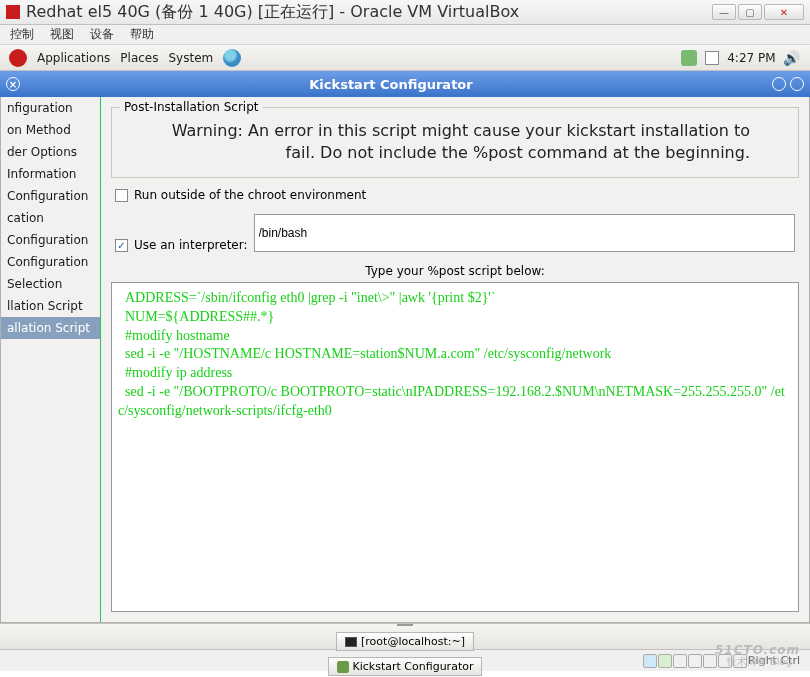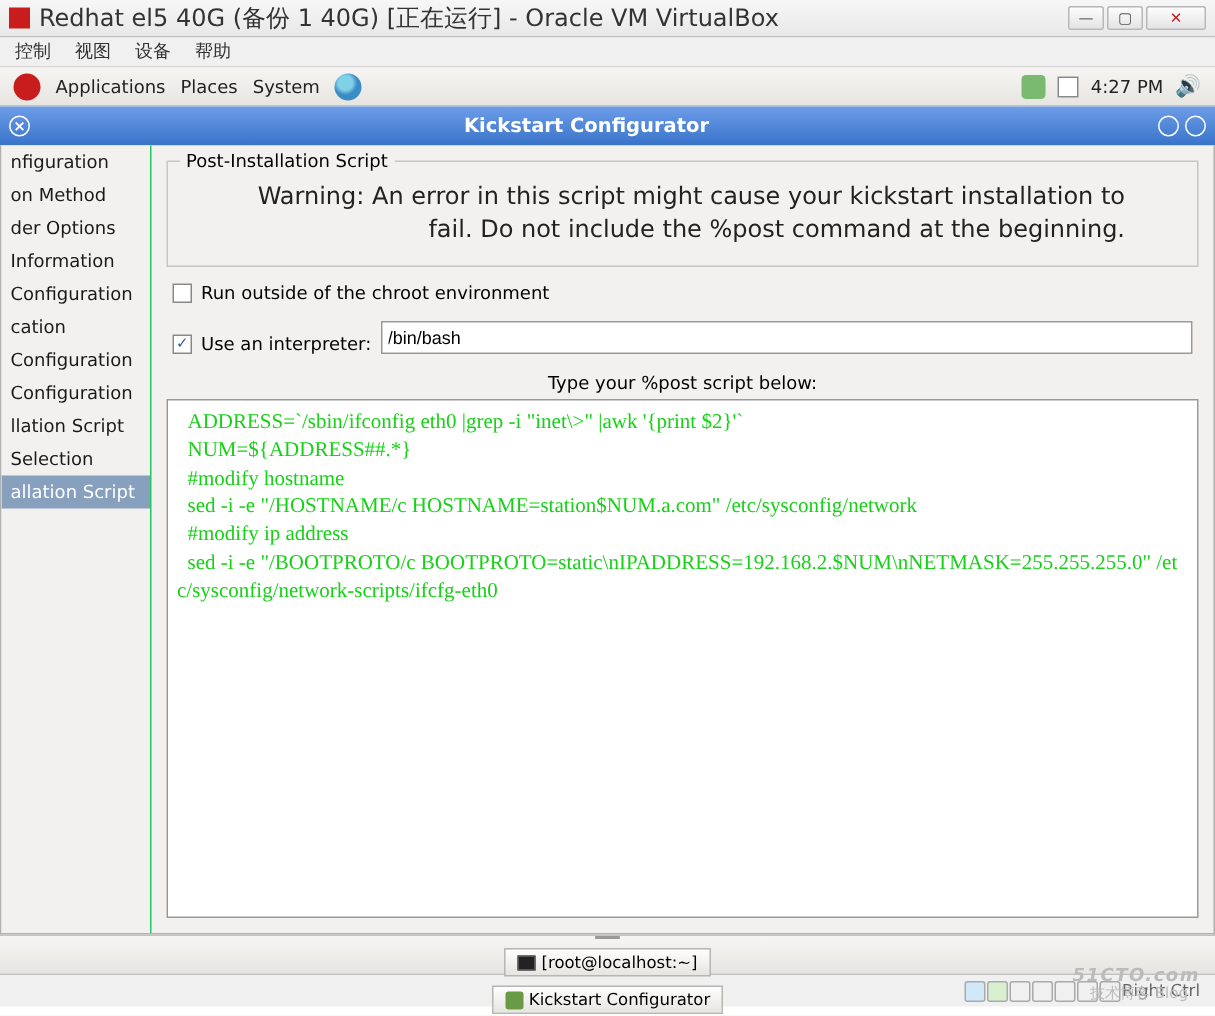--- a/index.html
+++ b/index.html
@@ -24,21 +24,21 @@
     .app-body { display: flex; height: 526px; border: 1px solid #b0b0b0; border-top: none; background: #f2f1ef; }
     .sidebar { width: 100px; border-right: 1px solid #22c55e; background: #f2f1ef; overflow: hidden; }
     .sidebar-item { padding: 4px 6px; font-size: 12px; color: #1a1a1a; white-space: nowrap; cursor: pointer; }
     .sidebar-item.selected { background: #87a0bd; color: #fff; }
     .content { flex: 1; padding: 0; display: flex; flex-direction: column; }
     .groupbox { border: 1px solid #c8c6c2; margin: 10px 10px 4px 10px; padding: 8px; position: relative; }
     .groupbox-title { position: absolute; top: -8px; left: 8px; background: #f2f1ef; padding: 0 4px; font-size: 12px; }
     .warning { text-align: right; font-size: 16px; color: #222; padding: 4px 40px; line-height: 1.4; }
     .checkbox-row { display: flex; align-items: flex-end; gap: 6px; margin: 6px 14px; }
     .checkbox { width: 13px; height: 13px; border: 1px solid #888; background: #fff; display: flex; align-items: center; justify-content: center; font-size: 10px; color: #2a5aa8; cursor: pointer; }
-    .text-input { border: 1px solid #999; padding: 2px 4px; background: #fff; font-size: 12px; flex: 1; height: 22px; }
+    .text-input { border: 1px solid #999; padding: 2px 4px; background: #fff; font-size: 12px; flex: 1; height: 38px; }
     .script-label { text-align: center; font-size: 12px; margin: 6px 0 4px; }
     .script-area { flex: 1; margin: 0 10px 10px 10px; border: 1px solid #999; background: #fff; padding: 6px; font-family: Liberation Serif, serif; font-size: 14px; color: #17d017; line-height: 1.35; overflow: auto; white-space: pre-wrap; word-break: break-all; position: relative; }
     .taskbar { height: 26px; background: linear-gradient(#f6f5f3, #e7e5e1); border-top: 1px solid #c4c2bd; display: flex; align-items: center; padding: 0 6px; gap: 6px; flex-direction: column; }
     .task-btn { border: 1px solid #b8b6b2; background: linear-gradient(#fefefe,#e7e5e1); padding: 2px 8px; font-size: 11px; display: flex; align-items: center; gap: 4px; height: 20px; cursor: pointer; }
     .desktop-icon { width: 16px; height: 16px; background: #3a6fc2; border: 1px solid #999; }
     .term-icon { width: 12px; height: 10px; border: 1px solid #555; background: #222; }
     .ks-icon { width: 12px; height: 12px; background: #6a9a45; border-radius: 2px; }
     .taskbar-right { margin-left: auto; display: flex; gap: 4px; }
     .tray-small { width: 14px; height: 14px; border: 1px solid #aaa; border-radius: 2px; background: #e8e8e8; }
     .watermark { position: absolute; right: 10px; bottom: 20px; font-size: 12px; color: #bbb; font-weight: bold; font-style: italic; letter-spacing: 1px; pointer-events: none; }
@@ -93,22 +93,22 @@
 <div class="app-body">
   <div class="sidebar">
     <div class="sidebar-item">nfiguration</div>
     <div class="sidebar-item">on Method</div>
     <div class="sidebar-item">der Options</div>
     <div class="sidebar-item">Information</div>
     <div class="sidebar-item">Configuration</div>
     <div class="sidebar-item">cation</div>
     <div class="sidebar-item">Configuration</div>
     <div class="sidebar-item">Configuration</div>
+    <div class="sidebar-item">Selection</div>
     <div class="sidebar-item">llation Script</div>
-    <div class="sidebar-item">Selection</div>
     <div class="sidebar-item selected">allation Script</div>
   </div>
   <div class="content">
     <div class="groupbox">
       <div class="groupbox-title">Post-Installation Script</div>
       <div class="warning">Warning: An error in this script might cause your kickstart installation to fail. Do not include the %post command at the beginning.</div>
     </div>
     <div class="checkbox-row">
       <div class="checkbox"></div>
       <span>Run outside of the chroot environment</span>

